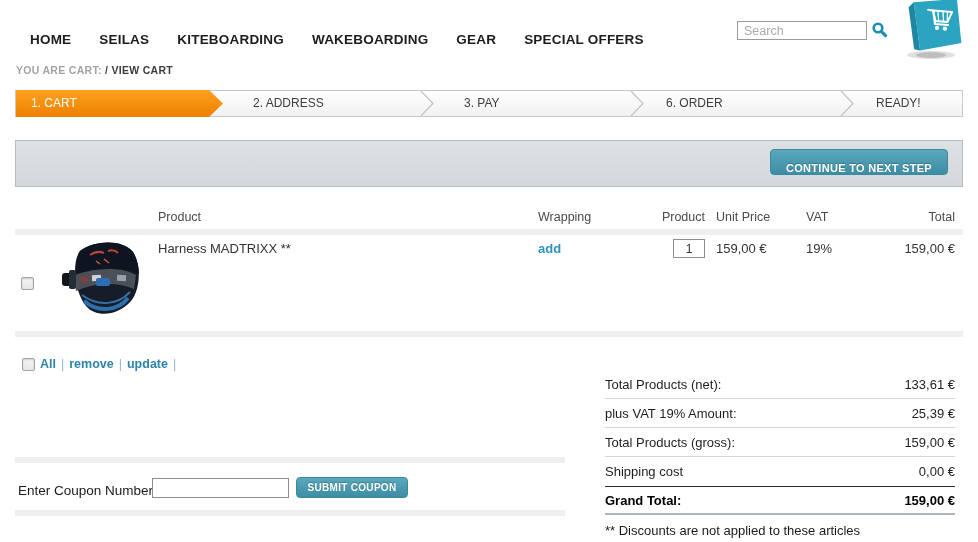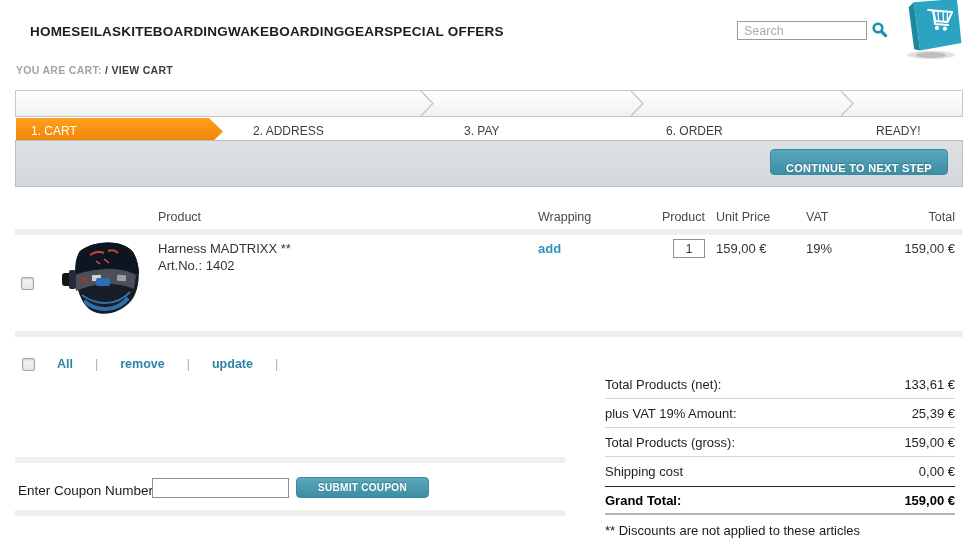--- a/index.html
+++ b/index.html
@@ -2,37 +2,37 @@
 <html><head>
 <meta charset="utf-8">
 <style>
   * { margin:0; padding:0; box-sizing:border-box; }
   html,body { background:#fff; }
   body { width:978px; height:542px; position:relative; overflow:hidden;
          font-family:"Liberation Sans","DejaVu Sans",sans-serif; color:#333; }
   #app { position:absolute; inset:0; }
 
   
-  .nav { position:absolute; left:30px; top:24px; display:flex; }
+  .nav { position:absolute; left:30px; top:32px; display:flex; gap:28px; }
   .nav span { font-size:13.5px; font-weight:bold; color:#1d1d1d; letter-spacing:.2px; cursor:pointer; }
   .search-input { position:absolute; left:737px; top:21px; width:130px; height:19px;
                   border:1px solid #9b9b9b; font-size:12.5px; padding:0 6px; color:#444; outline:none; }
   .search-input::placeholder { color:#aaa; }
   .search-btn { position:absolute; left:872px; top:22px; width:16px; height:16px; cursor:pointer; }
   .bag { position:absolute; left:903px; top:0; width:64px; height:60px; cursor:pointer; }
 
   
   .breadcrumb { position:absolute; left:16px; top:64px; font-size:10.5px; font-weight:bold; letter-spacing:.3px; }
   .breadcrumb .pre { color:#a3a3a3; }
   .breadcrumb .cur { color:#3b3b3b; }
 
   
   .steps { position:absolute; left:15px; top:90px; width:948px; height:27px;
            border:1px solid #c8c8c8; background:linear-gradient(#ffffff,#f0f1f2); }
-  .step { position:absolute; top:0; height:25px; line-height:25px; font-size:12px; color:#3e3e3e;margin-top:28px; }
+  .step { position:absolute; top:0; height:25px; line-height:25px; font-size:12px; color:#3e3e3e; }
   .step.active { background:linear-gradient(#ffa21f,#ee7f00); color:#fff;
                  clip-path:polygon(0 0, calc(100% - 14px) 0, 100% 50%, calc(100% - 14px) 100%, 0 100%);
                  padding-left:15px; top:-1px; height:27px; line-height:27px; }
   .step.s2 { left:207px; width:203px; padding-left:30px; }
   .step.s3 { left:410px; width:210px; padding-left:38px; }
   .step.s4 { left:620px; width:210px; padding-left:30px; }
   .step.s5 { left:830px; width:118px; padding-left:30px; }
   .step.s1 { left:0; width:207px; }
   .chev { position:absolute; top:0; }
 
@@ -64,39 +64,39 @@
               box-shadow:inset 0 1px 2px rgba(0,0,0,.18); cursor:pointer; }
   .cell-check { padding-top:40px; padding-left:6px; }
   .prod-name { line-height:17px; padding-top:3px; }
   .link { color:#3193bb; cursor:pointer;font-weight:bold; }
   .cell-wrap { padding-top:4px; }
   .qty-input { width:32px; height:19px; border:1px solid #8f8f8f; font-size:12px;
                text-align:center; justify-self:end; margin-top:2px; outline:none; color:#333; }
   .cell-val { padding-top:4px; }
 
   
-  .actions { position:absolute; left:22px; top:357px; display:flex; align-items:center; gap:22px;
+  .actions { position:absolute; left:22px; top:357px; display:flex; align-items:center; gap:5px;
              font-size:12.5px; font-weight:bold; color:#2e84a8; }
   .actions .sep { color:#8fb9cc; font-weight:normal; }
   .actions .alink { cursor:pointer; }
 
   
   .totals { position:absolute; left:605px; top:350px; width:350px; font-size:13px; color:#1e1e1e;margin-top:20px; }
   .t-row { display:flex; justify-content:space-between; align-items:center; height:29px;
            border-bottom:1px solid #d2d6d8; }
   .t-row.ship { border-bottom:none; }
   .t-row.grand { border-top:1px solid #2b2b2b; border-bottom:2px solid #adb5ba;
                  font-weight:bold; font-size:13px; color:#000; }
   .footnote { margin-top:7px; width:262px; font-size:13px; line-height:18px; color:#1a1a1a; }
 
   
   .coupon-label { position:absolute; left:18px; top:483px; font-size:13.5px; color:#1a1a1a; }
   .coupon-input { position:absolute; left:152px; top:478px; width:137px; height:20px;
                   border:1px solid #8f8f8f; outline:none; padding:0 5px; font-size:12px; }
-  .submit-coupon { position:absolute; left:296px; top:477px; width:133px; height:21px; font-size:10px; }
+  .submit-coupon { position:absolute; left:296px; top:477px; width:112px; height:21px; font-size:10px; }
 </style>
 </head>
 <body>
 
 <div id="app">
 
   <div class="nav">
     <span>HOME</span>
     <span>SEILAS</span>
     <span>KITEBOARDING</span>
@@ -184,21 +184,20 @@
         <path d="M30,18 q7,-5 14,-2 M48,14 q6,-2 10,2" stroke="#c0443c" stroke-width="2" fill="none"></path>
         <path d="M36,24 l4,3 M44,22 l5,4" stroke="#d05550" stroke-width="1.5"></path>
         <path d="M24,64 C38,76 58,74 68,61" stroke="#2e6fae" stroke-width="4" fill="none"></path>
         <path d="M22,58 C38,70 58,68 70,55" stroke="#3c85c6" stroke-width="2" fill="none" opacity="0.8"></path>
         <rect x="2" y="36" width="10" height="13" rx="3" fill="#15161a"></rect>
         <rect x="9" y="33" width="7" height="19" rx="2" fill="#232c38"></rect>
       </svg>
     </div>
     <div class="prod-name">
       <div>Harness MADTRIXX **</div>
-      <div>Art.No.: 1402</div>
     </div>
     <div class="cell-wrap"><span class="link">add</span></div>
     <input class="qty-input" type="text" value="1" style="">
     <div class="cell-val c-price">159,00 €</div>
     <div class="cell-val c-vat">19%</div>
     <div class="cell-val c-total">159,00 €</div>
   </div>
 
   <div class="stripe full" style="top:331px"></div>
 

